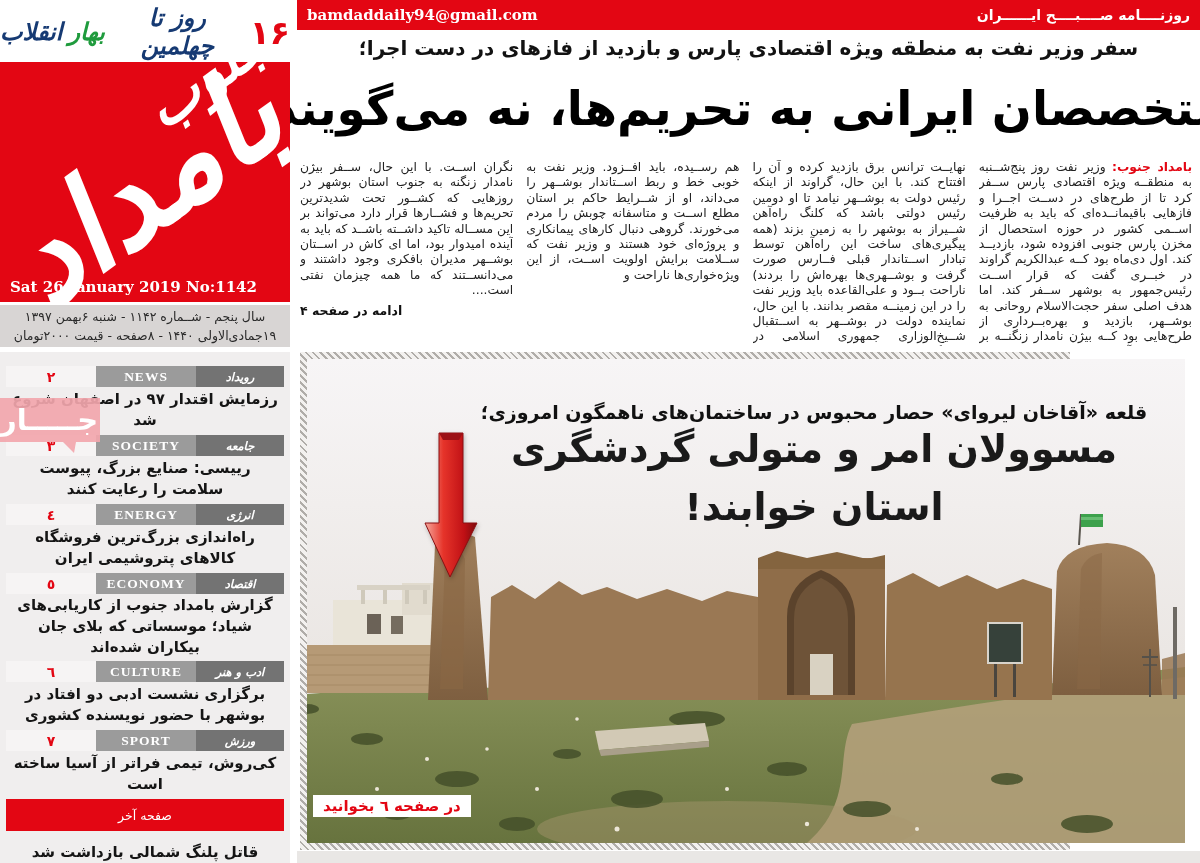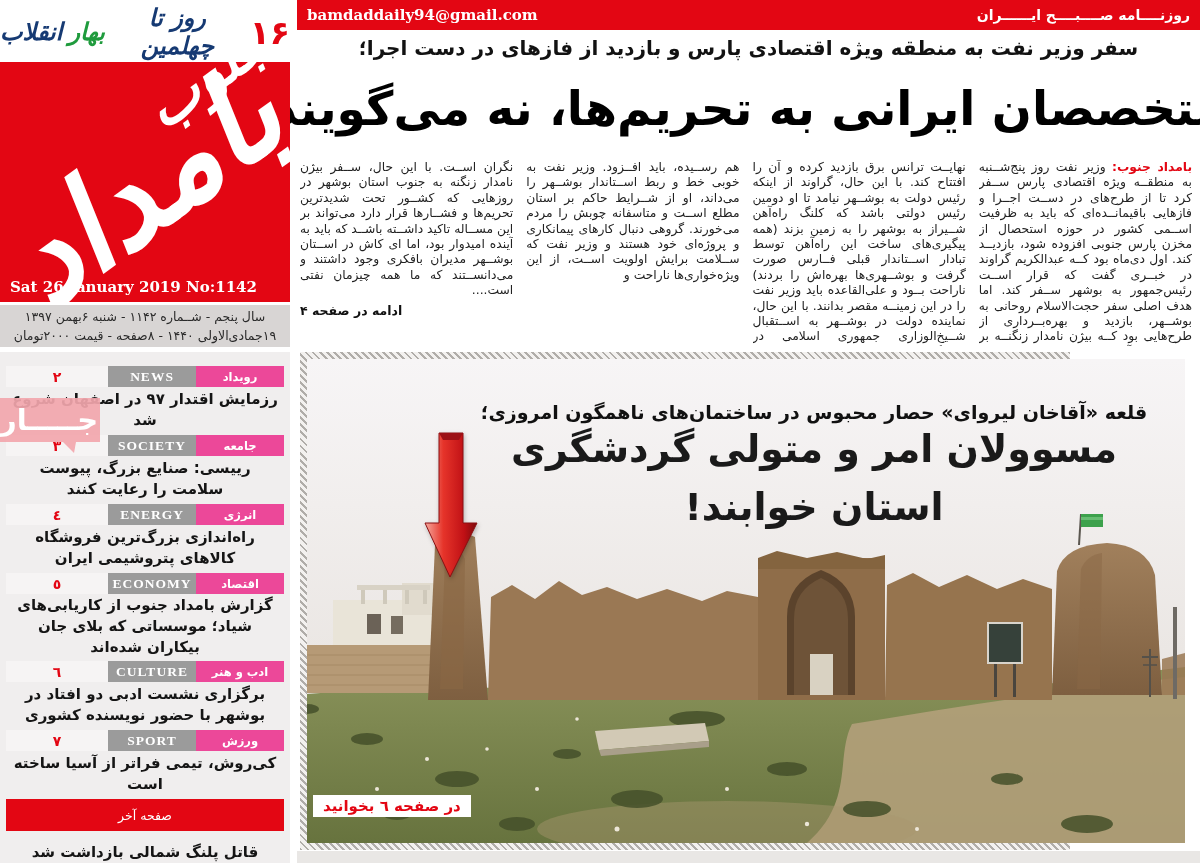--- a/index.html
+++ b/index.html
@@ -39,23 +39,23 @@
              font-weight:bold;font-size:15px;direction:ltr;}
 
   .datebox{position:absolute;left:0;top:305px;width:290px;height:42px;background:#d8d5d4;direction:rtl;
            display:flex;flex-direction:column;align-items:center;justify-content:center;
            font-size:12.5px;font-weight:normal;color:#2a2a2a;line-height:19px;}
 
   .sidebar-lower{position:absolute;left:0;top:352px;width:290px;height:511px;background:#f0eeee;
                  box-sizing:border-box;padding-top:14px;}
   .sec-item{margin-bottom:2px;}
   .sec-bar{height:21px;margin:0 6px;display:flex;direction:rtl;align-items:stretch;}
-  .sec-fa{width:88px;background:#ec4899;color:#fff;font-size:11.5px;font-weight:bold;
-          display:flex;align-items:center;justify-content:center;}
-  .sec-en{width:88px;background:#9b9b9b;color:#fff;font-family:"Liberation Serif",serif;
+  .sec-fa{width:88px;background:#737373;color:#fff;font-size:11.5px;font-weight:bold;
+          display:flex;align-items:center;justify-content:center;font-style:italic;}
+  .sec-en{width:100px;background:#9b9b9b;color:#fff;font-family:"Liberation Serif",serif;
           font-weight:bold;font-size:13.5px;letter-spacing:1px;display:flex;align-items:center;justify-content:center;}
   .sec-num{flex:1;background:#f6f4f4;color:#e30613;font-weight:bold;font-size:14px;
            display:flex;align-items:center;justify-content:center;}
   .sec-head{min-height:44px;display:flex;align-items:center;justify-content:center;text-align:center;
             direction:rtl;font-size:15px;font-weight:bold;color:#151515;line-height:21px;padding:1px 12px;}
   .lastbar{height:32px;margin:0 6px;background:#e30613;color:#fff;font-size:12.5px;font-weight:normal;
            display:flex;align-items:center;justify-content:center;direction:rtl;}
   .lasthead{min-height:34px;display:flex;align-items:center;justify-content:center;text-align:center;
             direction:rtl;font-size:15px;font-weight:bold;color:#151515;padding:4px 12px;}
 

